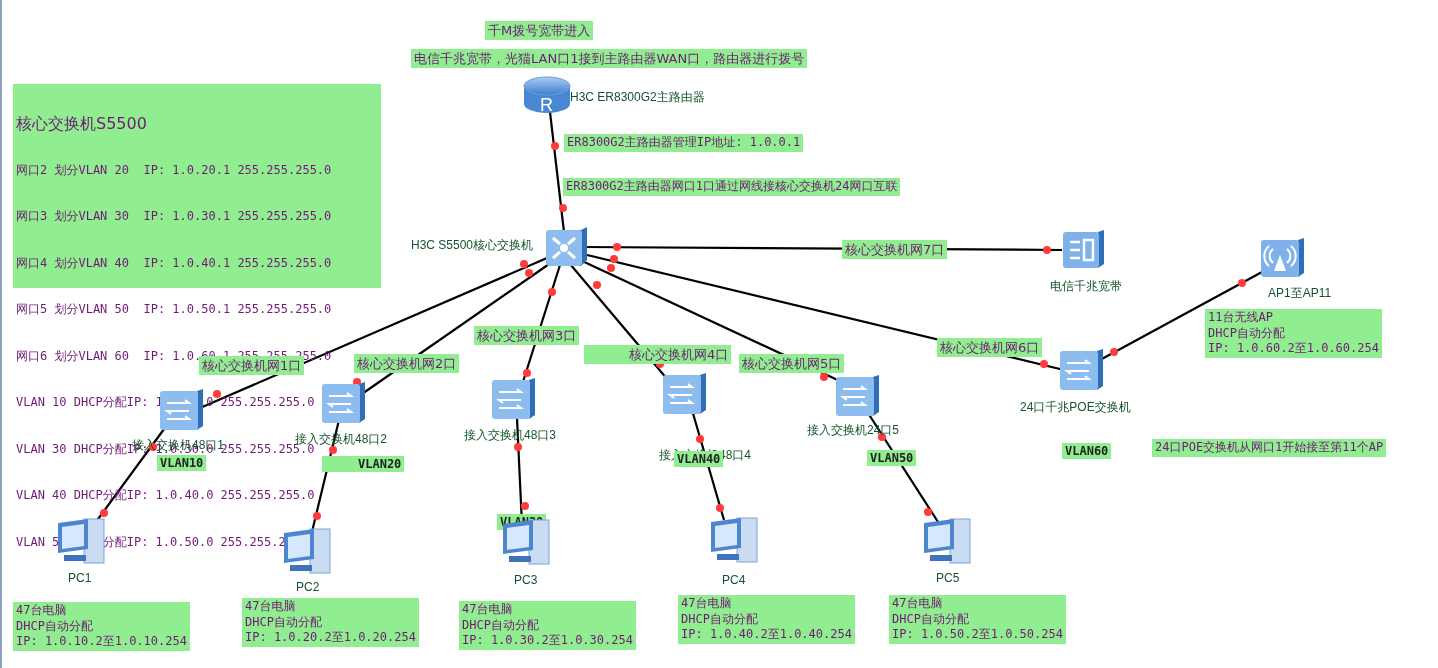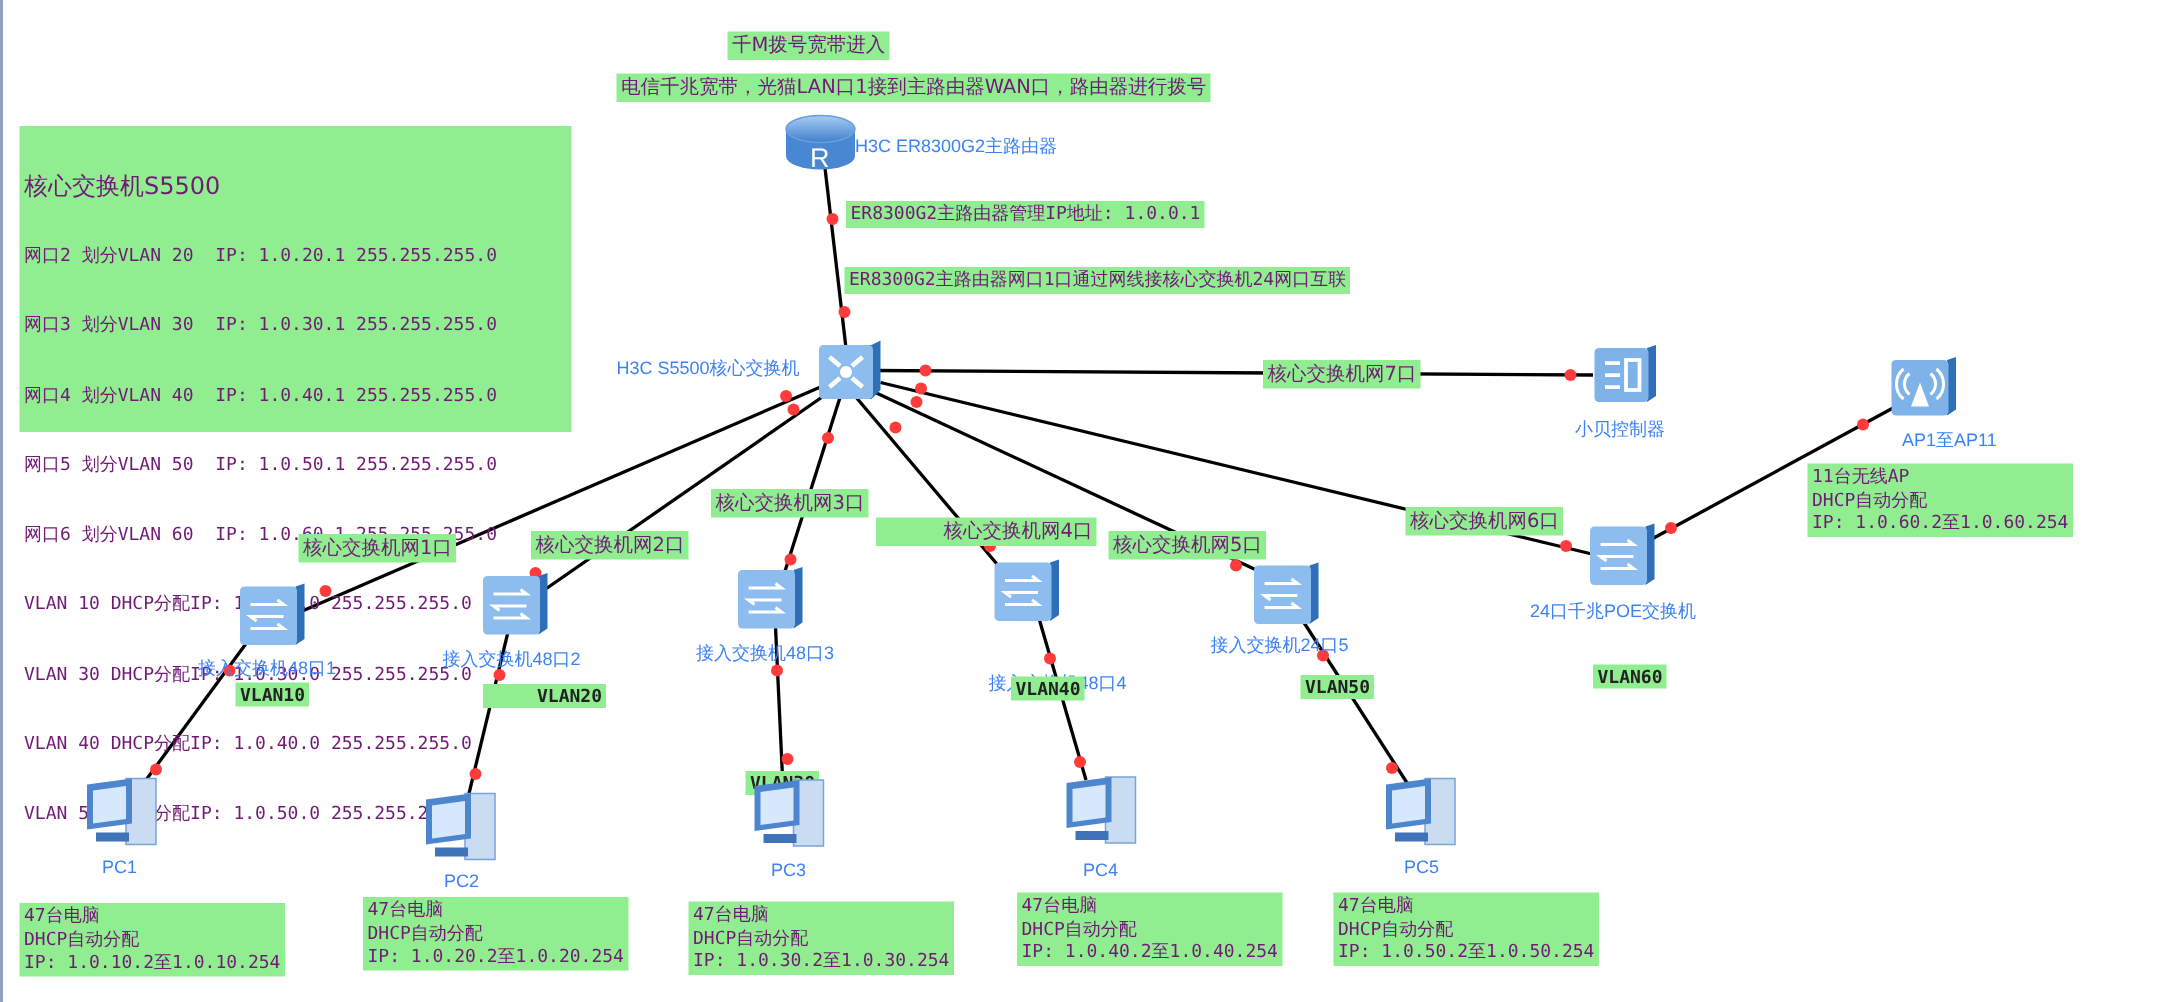--- a/index.html
+++ b/index.html
@@ -3,21 +3,21 @@
 <meta charset="utf-8">
 <style>
   html, body { margin:0; padding:0; }
   body { width:1438px; height:668px; background:#ffffff; position:relative; overflow:hidden;
          font-family:"DejaVu Sans", sans-serif; }
   #canvas { position:absolute; left:0; top:0; width:1438px; height:668px; border-left:2px solid #8ea2c0; box-sizing:border-box; }
   svg.links { position:absolute; left:0; top:0; }
   .note { position:absolute; background:#90ee90; color:#701a75; font-family:"DejaVu Sans Mono","Liberation Mono",monospace;
           font-size:12px; line-height:15.5px; padding:1px 3px; white-space:pre; }
   .note.big { font-size:13px; line-height:17px; font-family:"DejaVu Sans", sans-serif; }
-  .lbl { position:absolute; font-family:"Liberation Sans","DejaVu Sans",sans-serif; font-size:12px; color:#3b82f6; white-space:nowrap; }
+  .lbl { position:absolute; font-family:"Liberation Sans","DejaVu Sans",sans-serif; font-size:12px; color:#14532d; white-space:nowrap; }
   .dev { position:absolute; }
   .vlan { position:absolute; background:#90ee90; font-family:"DejaVu Sans Mono",monospace; font-size:12px; padding:1px 3px; font-weight:bold; color:#222; }
 </style>
 </head>
 <body>
 
 <div id="canvas">
 
 <svg class="links" width="1438" height="668">
   <g stroke="#000" stroke-width="2.2" fill="none">
@@ -113,21 +113,21 @@
 <div class="lbl" style="left:409px;top:237px;">H3C S5500核心交换机</div>
 
 <div class="dev" style="left:1060px;top:230px;">
   <svg width="44" height="40">
     <path d="M36,2 L42,0 L42,34 L36,38 Z" fill="#2f6fb8"></path>
     <rect x="1" y="2" width="36" height="36" rx="3" fill="#7fb2e8"></rect>
     <path d="M8,12 h10 M8,20 h10 M8,28 h10" stroke="#fff" stroke-width="2.5"></path>
     <rect x="22" y="10" width="9" height="20" fill="none" stroke="#fff" stroke-width="2.5"></rect>
   </svg>
 </div>
-<div class="lbl" style="left:1048px;top:278px;">小贝控制器</div>
+<div class="lbl" style="left:1048px;top:278px;">电信千兆宽带</div>
 <div class="note big" style="left:840px;top:240px;">核心交换机网7口</div>
 
 <div class="dev" style="left:1258px;top:237px;">
   <svg width="46" height="42">
     <path d="M38,3 L44,1 L44,36 L38,40 Z" fill="#2f6fb8"></path>
     <rect x="1" y="3" width="38" height="37" rx="3" fill="#7fb2e8"></rect>
     <path d="M20,18 L14,34 h12 Z" fill="#fff"></path>
     <path d="M13,12 A9,9 0 0 0 13,26 M27,12 A9,9 0 0 1 27,26 M9,9 A13,13 0 0 0 9,29 M31,9 A13,13 0 0 1 31,29" stroke="#fff" stroke-width="2" fill="none"></path>
   </svg>
 </div>
@@ -139,20 +139,21 @@
 <div class="dev" style="left:1057px;top:348px;">
   <svg width="46" height="44">
     <path d="M38,3 L44,1 L44,38 L38,42 Z" fill="#2f6fb8"></path>
     <rect x="1" y="3" width="38" height="39" rx="3" fill="#8dbcef"></rect>
     <path d="M8,15 h22 l-4,-3 M30,23 h-22 l4,3 M8,31 h22 l-4,-3" stroke="#fff" stroke-width="2" fill="none"></path>
   </svg>
 </div>
 <div class="lbl" style="left:1018px;top:399px;">24口千兆POE交换机</div>
 <div class="note big" style="left:935px;top:338px;">核心交换机网6口</div>
 <div class="vlan" style="left:1060px;top:443px;">VLAN60</div>
+<div class="note" style="left:1150px;top:439px;">24口POE交换机从网口1开始接至第11个AP</div>
 
 <div class="dev" style="left:157px;top:388px;">
   <svg width="46" height="44">
         <path d="M38,3 L44,1 L44,38 L38,42 Z" fill="#2f6fb8"></path>
         <rect x="1" y="3" width="38" height="39" rx="3" fill="#8dbcef"></rect>
         <path d="M8,15 h22 l-4,-3 M30,23 h-22 l4,3 M8,31 h22 l-4,-3" stroke="#fff" stroke-width="2" fill="none"></path>
       </svg>
 </div>
 <div class="lbl" style="left:130px;top:437px;">接入交换机48口1</div>
 <div class="note big" style="left:197px;top:356px;">核心交换机网1口</div>

